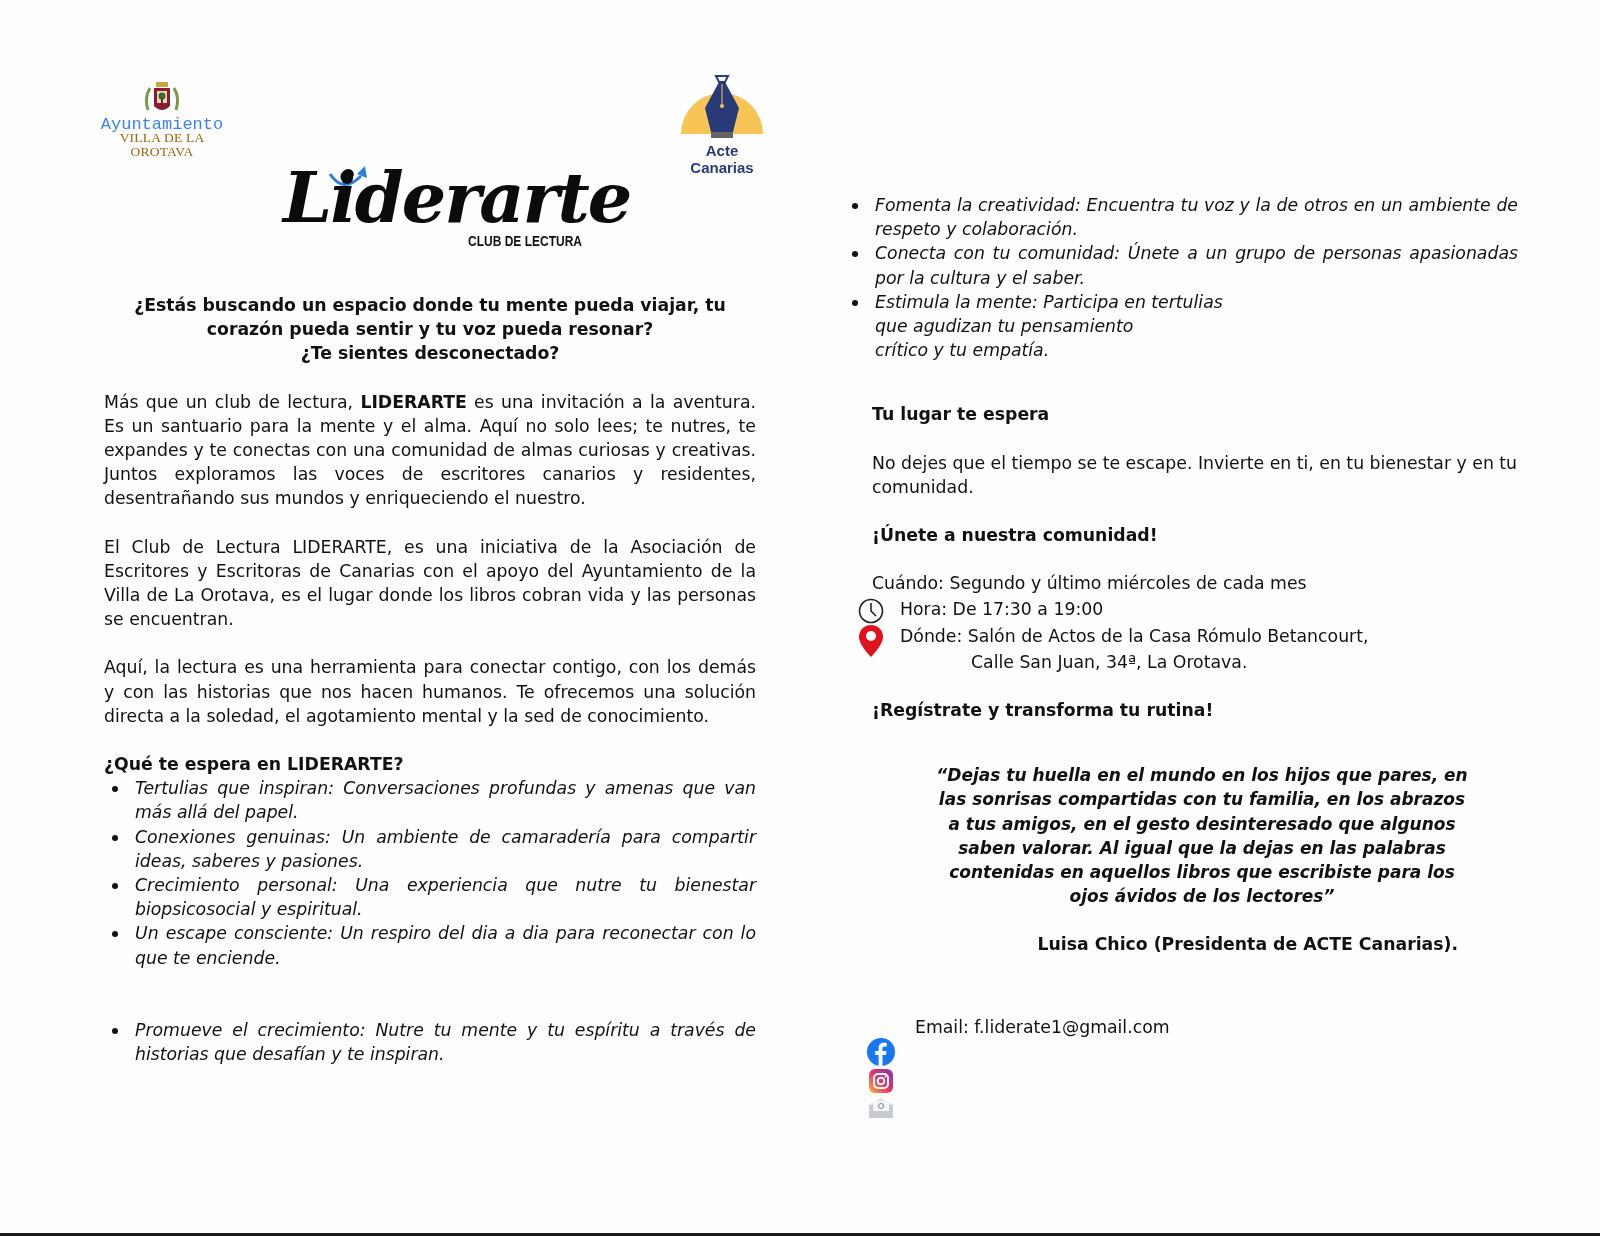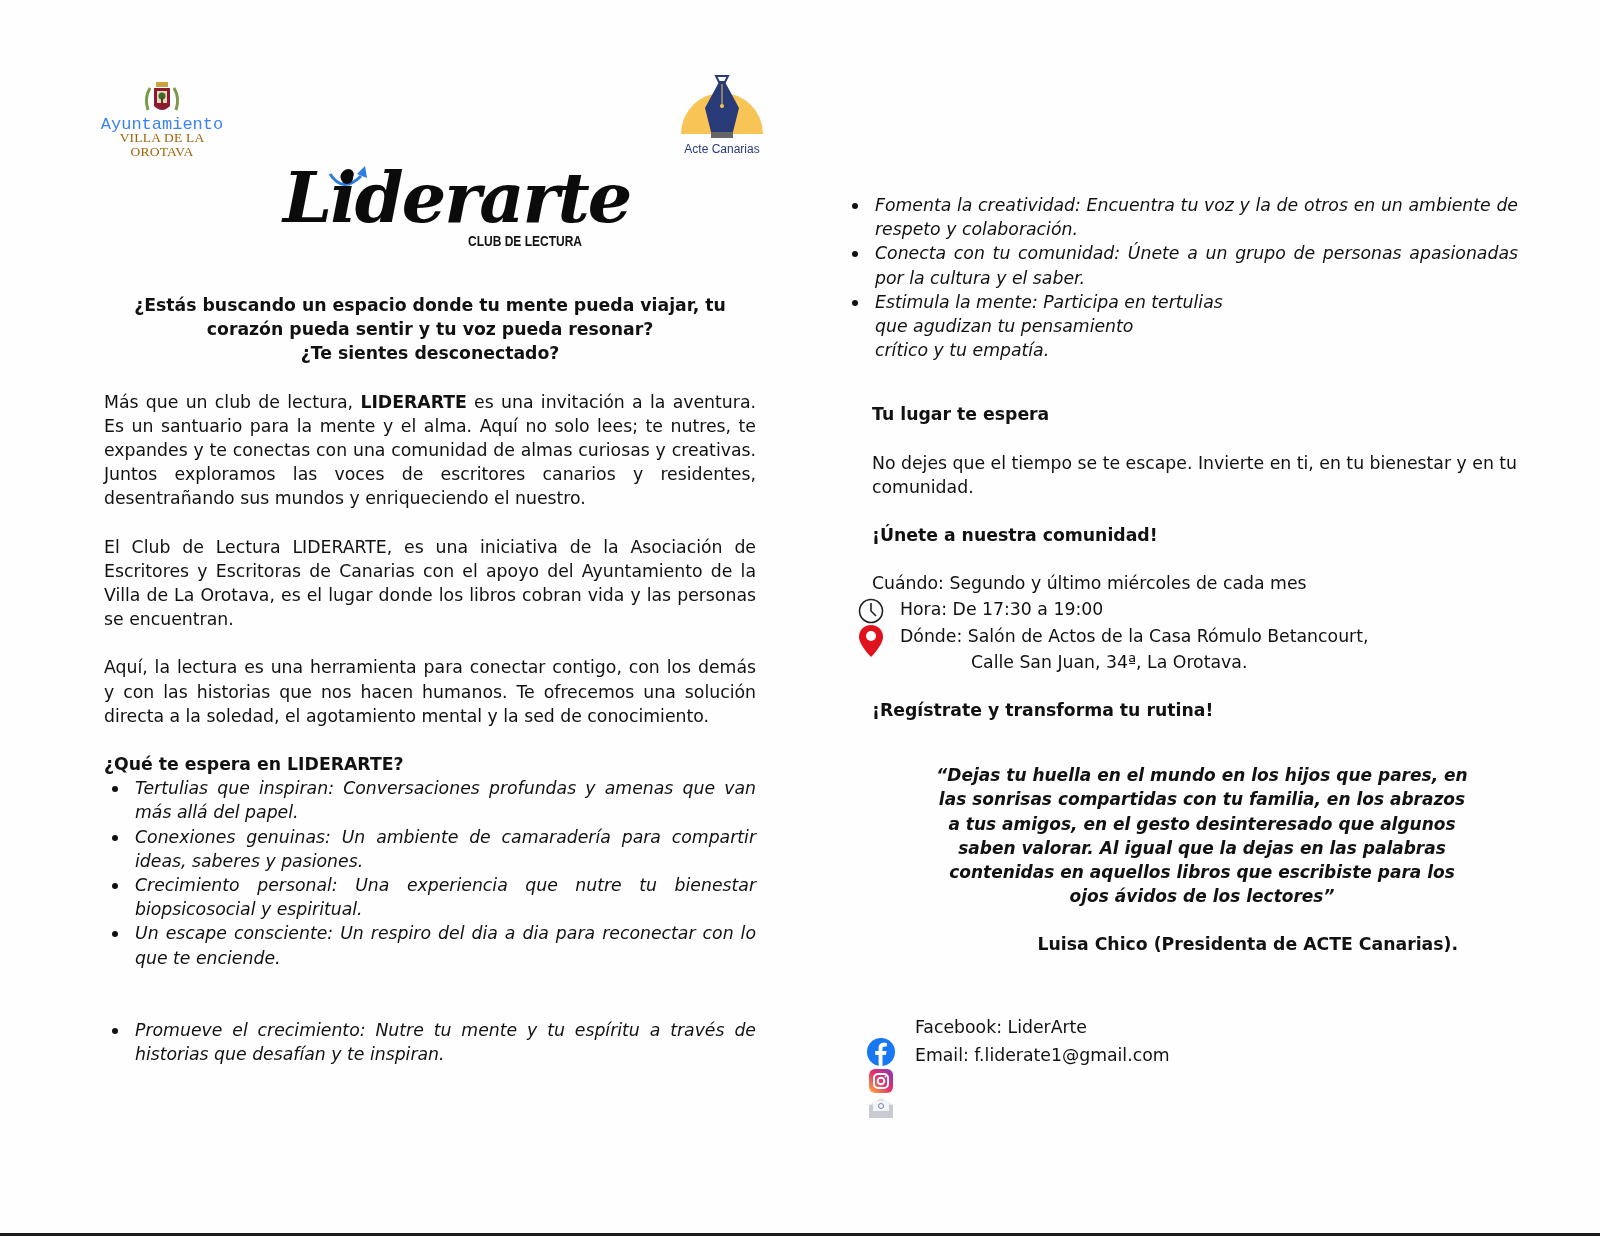--- a/index.html
+++ b/index.html
@@ -12,21 +12,21 @@
 
   
   .orotava-logo { position: absolute; left: 92px; top: 80px; width: 140px; text-align: center; }
   .orotava-shield { width: 40px; height: 36px; margin: 0 auto 2px; position: relative; }
   .orotava-shield svg { width: 40px; height: 36px; }
   .orotava-line1 { font-family: Liberation Mono, monospace; font-size: 17px; color: #3b82f6; line-height: 13px; }
   .orotava-line2 { font-family: "Liberation Serif", serif; font-size: 13.5px; color: #a16207; line-height: 14px; letter-spacing: 0.2px; text-align: center; }
 
   .acte-logo { position: absolute; left: 676px; top: 74px; width: 92px; text-align: center; }
   .acte-logo svg { width: 86px; height: 72px; display: block; margin: 0 auto; }
-  .acte-name { font-family: "Liberation Sans", sans-serif; font-weight: normal; font-size: 12px; color: #283a78; margin-top: -4px; }
+  .acte-name { font-family: "Liberation Sans", sans-serif; font-weight: bold; font-size: 15px; color: #283a78; margin-top: -4px; }
 
   .liderarte-logo { position: absolute; left: 283px; top: 158px; width: 320px; height: 100px; }
   .liderarte-word {
     position: absolute; left: 0; top: 0; font-family: "DejaVu Serif", serif; font-style: italic;
     font-weight: bold; font-size: 70px; line-height: 80px; color: #0b0b0b; letter-spacing: -2px;
   }
   .liderarte-arc { position: absolute; left: 44px; top: 6px; width: 50px; height: 32px; }
   .liderarte-sub {
     position: absolute; left: 185px; top: 76px; font-family: "Liberation Sans", sans-serif;
     font-weight: bold; font-size: 12px; color: #111; transform: scaleY(1.15);
@@ -190,18 +190,17 @@
       <rect x="5" y="5" width="14" height="14" rx="4" stroke="#fff" stroke-width="2" fill="none"></rect>
       <circle cx="12" cy="12" r="3.3" stroke="#fff" stroke-width="2" fill="none"></circle>
       <circle cx="16.5" cy="7.5" r="1" fill="#fff"></circle>
     </svg>
     <svg class="social-icon mail-icon" viewBox="0 0 26 22">
       <rect x="1" y="8" width="24" height="13" fill="#c8ccd2"></rect>
       <path d="M1 8 L13 1 L25 8 Z" fill="#dde1e6"></path>
       <rect x="5" y="4" width="16" height="10" fill="#f4f5f7"></rect>
       <circle cx="13" cy="9" r="2.5" stroke="#6a86b5" stroke-width="1" fill="none"></circle>
     </svg>
-    <p style="line-height:28.5px;">Facebook: LiderArte</p>
     <p style="line-height:28.5px;">Email: f.liderate1@gmail.com</p>
   </div>
 </div>
 
 <div class="page-border"></div>
 
 </body></html>

